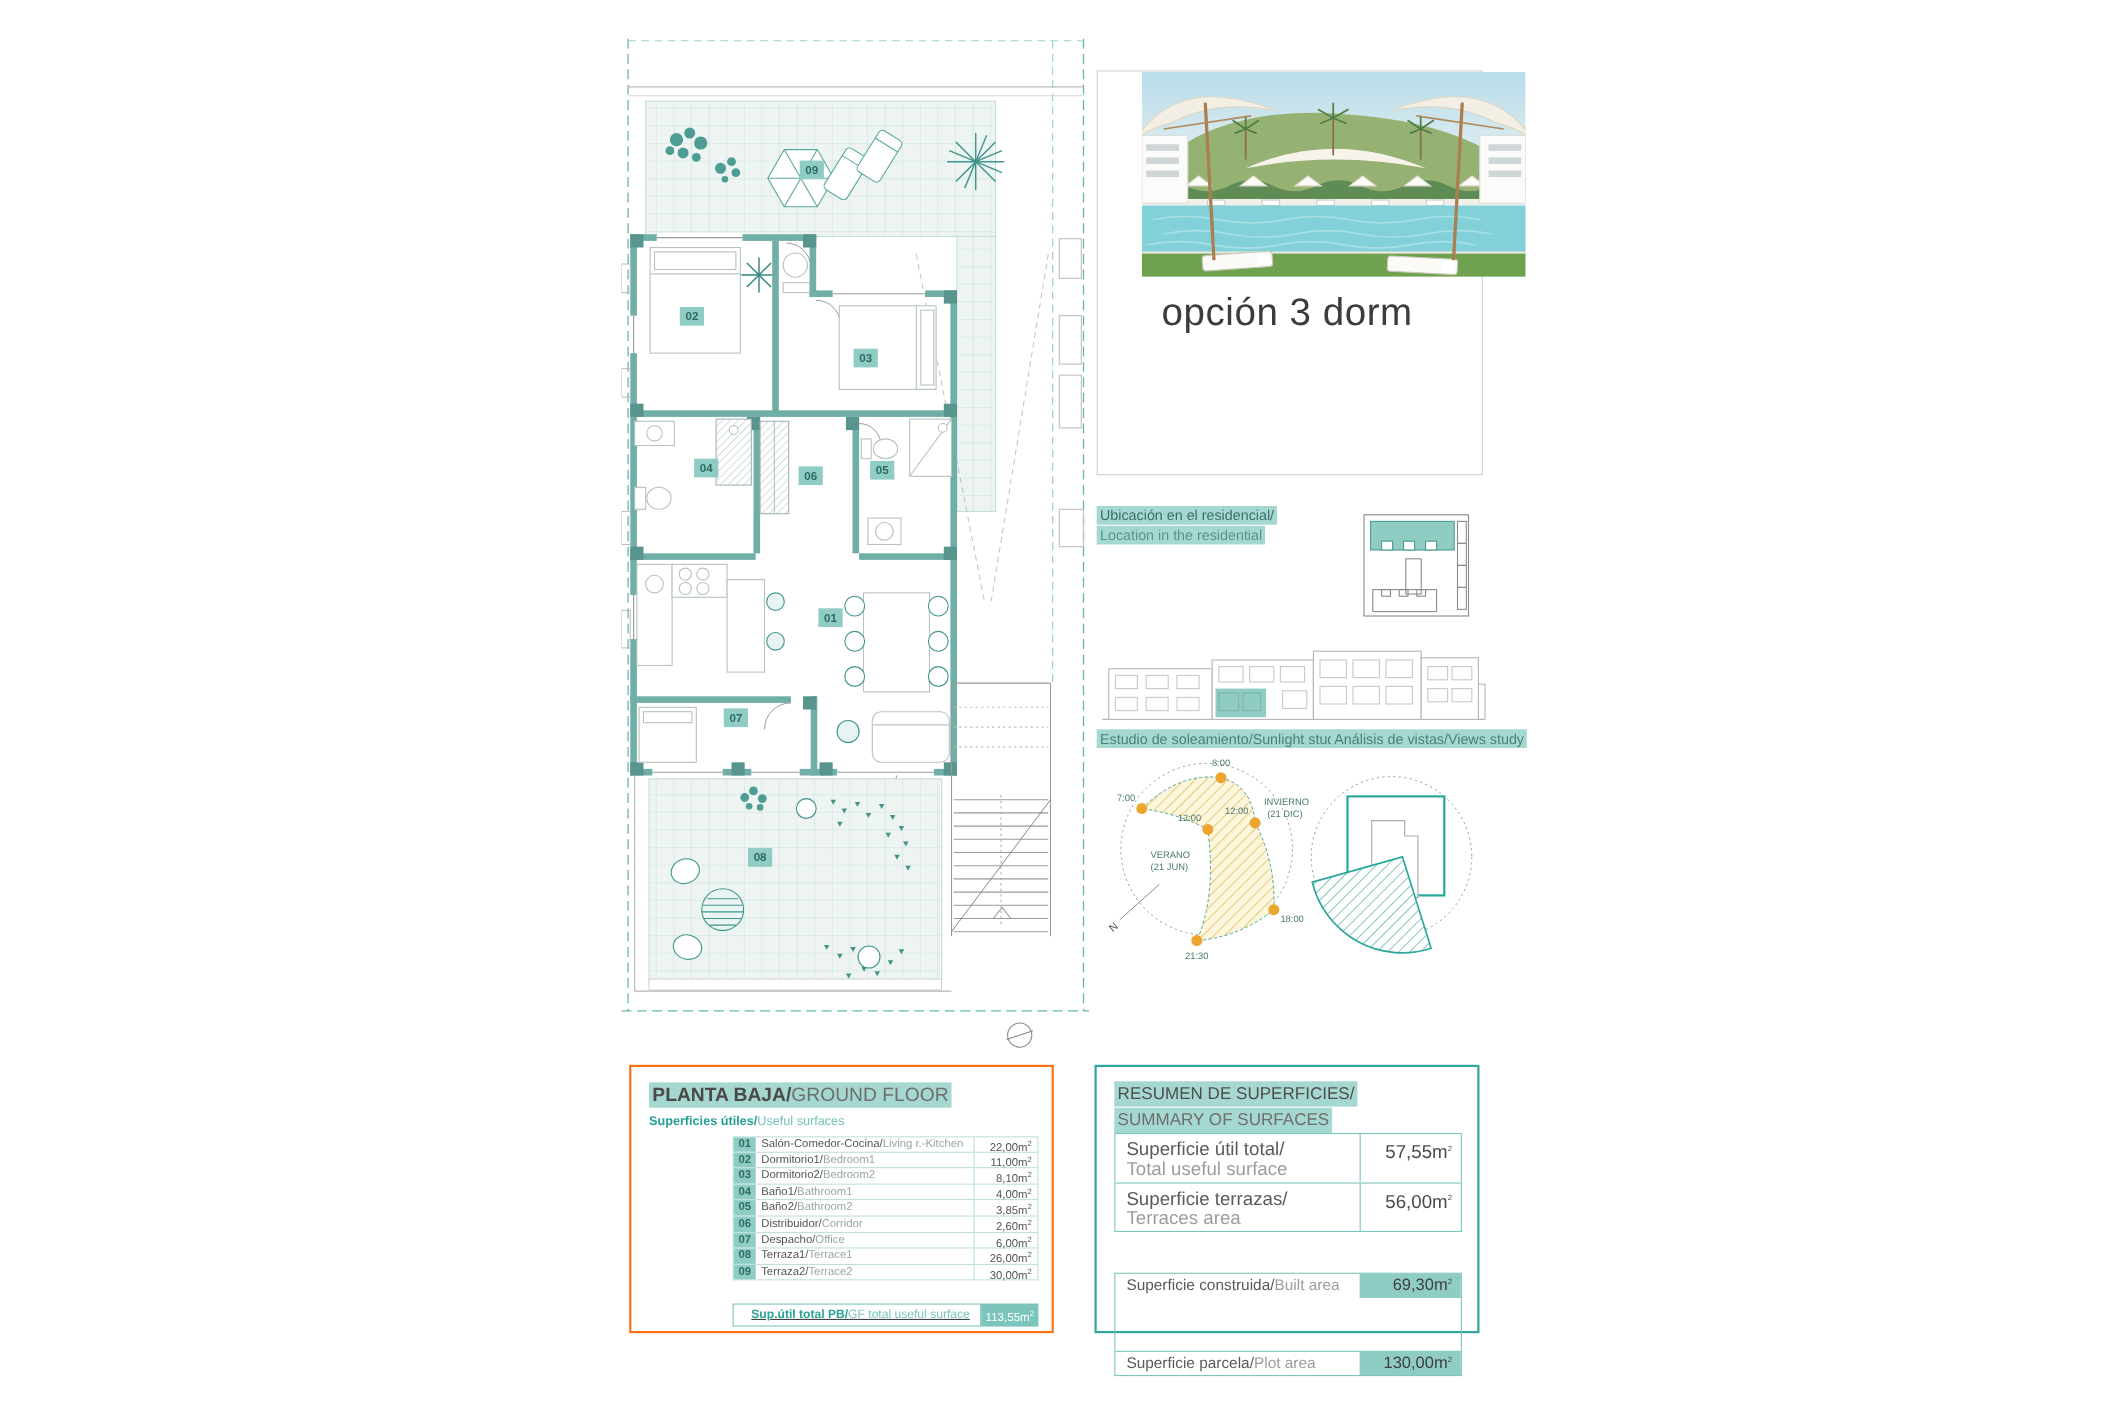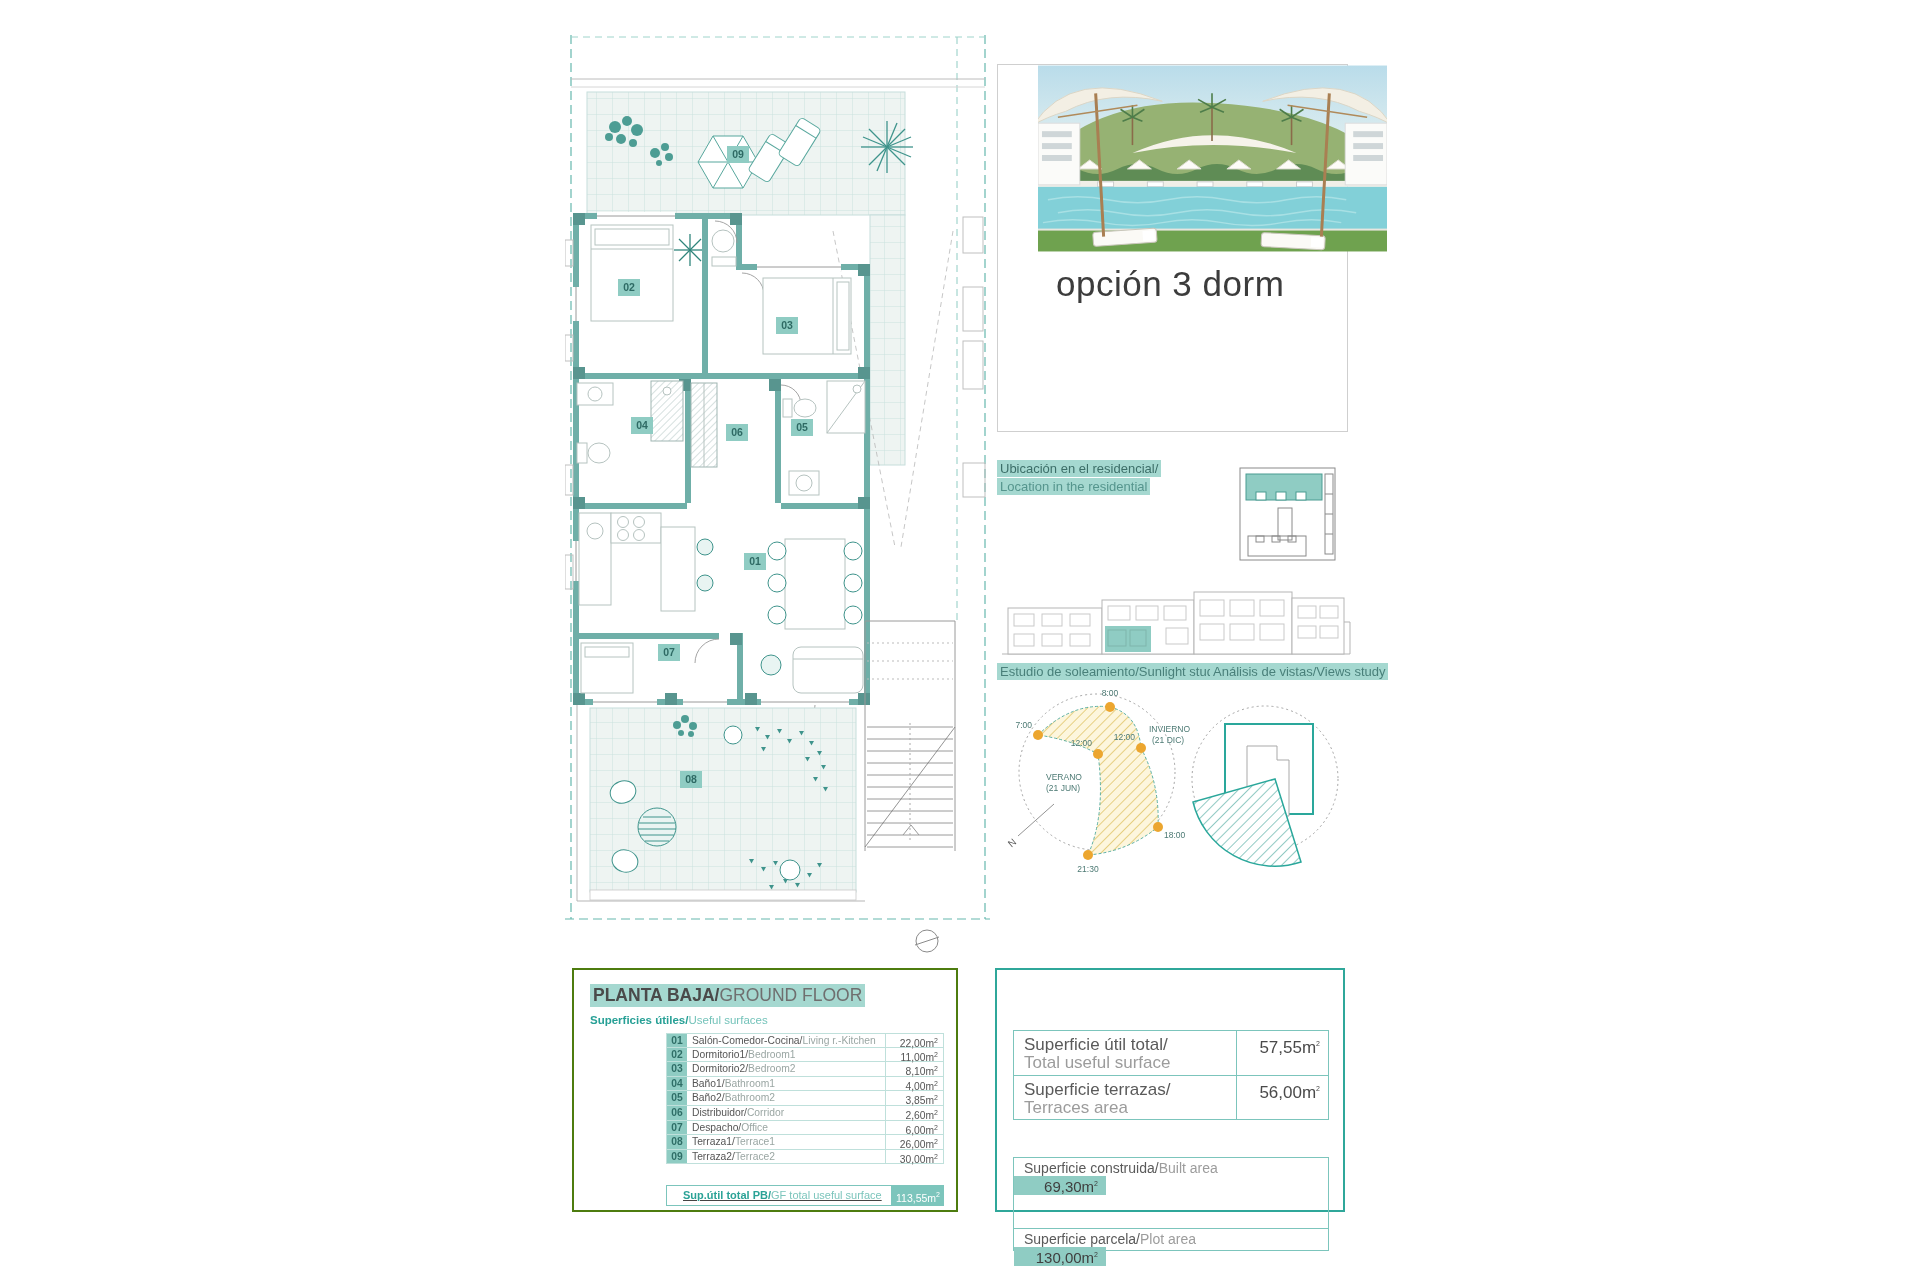--- a/index.html
+++ b/index.html
@@ -21,21 +21,21 @@
   .elevation { left:1002px; top:578px; }
 
   .study-label { font-size:13px; }
   .study-label .hl { color:#49807a; }
   .sun-label { left:997px; top:664px; }
   .views-label { left:1210px; top:664px; }
   .sun-svg { left:1002px; top:684px; }
   .views-svg { left:1185px; top:684px; }
 
   
-  .gf-box { left:572px; top:968px; width:386px; height:244px; border:2px solid #4d7c0f; }
+  .gf-box { left:572px; top:968px; width:386px; height:244px; border:2px solid #f97316; }
   .gf-title { margin:14px 0 0 16px; font-size:17.5px; display:inline-block; }
   .gf-title .es { font-weight:bold; color:#4a4a4a; }
   .gf-title .en { color:#6f6f6f; }
   .gf-sub { margin:7px 0 0 16px; font-size:11.5px; }
   .gf-sub .es { font-weight:bold; color:#27a096; }
   .gf-sub .en { color:#74c3ba;text-align:center; }
   .gf-table { position:absolute; left:92px; top:63px; width:278px; }
   .gf-row { display:flex; height:14.6px; font-size:10.3px; line-height:13px; border:1px solid #bfe0db; border-top:none; }
   .gf-row:first-child { border-top:1px solid #bfe0db; }
   .gf-chip { width:20px; background:#8fccc3; color:#2f6e67; font-weight:bold; text-align:center; flex:none; }
@@ -57,21 +57,21 @@
   .sum-title .l2 { color:#6e6e6e; }
   .sum-title span.hl { display:inline-block; margin-bottom:1px; }
   .sum-t1 { position:absolute; left:16px; top:60px; width:316px; border:1.5px solid #7cc5bc; }
   .sum-t1 .row { display:flex; height:44px; }
   .sum-t1 .row + .row { border-top:1.5px solid #7cc5bc; }
   .sum-t1 .lbl { flex:1; padding:5px 0 0 10px; font-size:17px; line-height:18px; }
   .sum-t1 .lbl .es { color:#5a5a5a; }
   .sum-t1 .lbl .en { color:#9c9c9c; }
   .sum-t1 .val { width:92px; border-left:1.5px solid #7cc5bc; text-align:right; padding:7px 8px 0 0; font-size:17px; color:#4a4a4a; }
   .sum-t2 { position:absolute; left:16px; top:187px; width:316px; border:1.5px solid #7cc5bc; }
-  .sum-t2 .row { display:flex; height:22px;flex-direction:column; }
+  .sum-t2 .row { display:flex; height:22px; }
   .sum-t2 .row + .row { border-top:1.5px solid #7cc5bc;margin-top:48px; }
   .sum-t2 .lbl { flex:1; padding:2px 0 0 10px; font-size:14px; white-space:nowrap; }
   .sum-t2 .lbl .es { color:#5a5a5a; }
   .sum-t2 .lbl .en { color:#9c9c9c; }
   .sum-t2 .val { width:92px; background:#8fccc3; text-align:right; padding:2px 8px 0 0; font-size:15px; color:#3f3f3f; }
 
   .plan-wrap { left:565px; top:35px; width:425px; height:920px; }
 </style>
 </head>
 <body>
@@ -673,20 +673,24 @@
       <span class="gf-val"><span>30,00</span><span>m</span><sup>2</sup></span>
     </div>
   </div>
   <div class="gf-total">
     <span class="lbl"><span class="es">Sup.útil total PB/</span><span class="en">GF total useful surface</span></span>
     <span class="val"><span>113,55</span><span>m</span><sup>2</sup></span>
   </div>
 </div>
 
 <div class="abs sum-box">
+  <div class="sum-title">
+    <span class="hl l1">RESUMEN DE SUPERFICIES/</span><br>
+    <span class="hl l2">SUMMARY OF SURFACES</span>
+  </div>
   <div class="sum-t1">
     <div class="row">
       <div class="lbl"><span class="es">Superficie útil total/</span><br><span class="en">Total useful surface</span></div>
       <div class="val"><span>57,55</span><span>m</span><sup>2</sup></div>
     </div>
     <div class="row">
       <div class="lbl"><span class="es">Superficie terrazas/</span><br><span class="en">Terraces area</span></div>
       <div class="val"><span>56,00</span><span>m</span><sup>2</sup></div>
     </div>
   </div>

